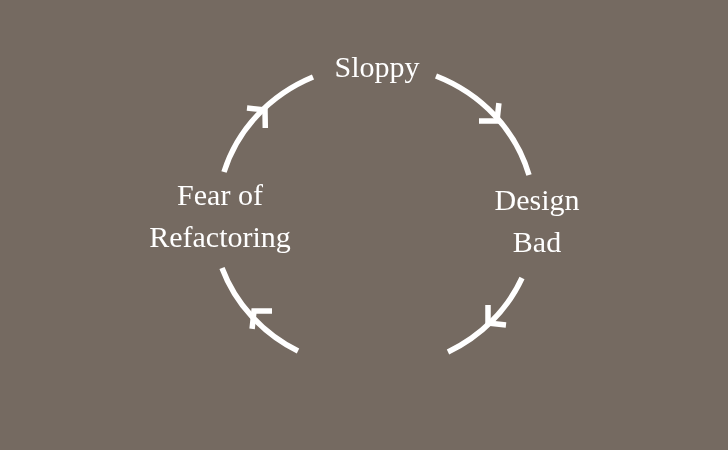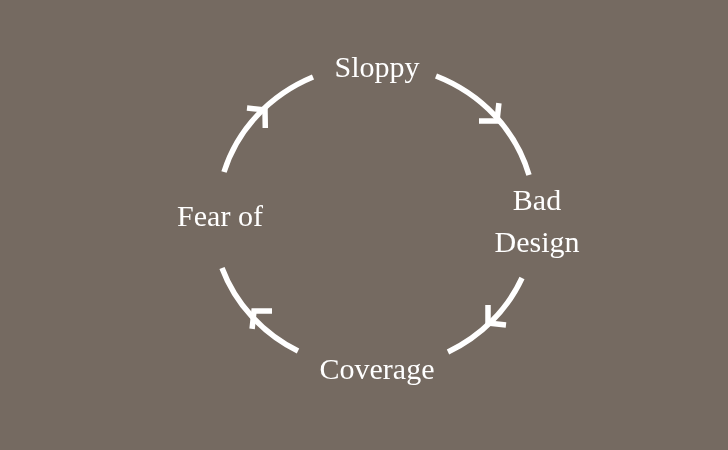--- a/index.html
+++ b/index.html
@@ -55,25 +55,25 @@
 
     <path d="M 224 172 A 160 150 0 0 1 313 77" stroke="#ffffff"></path>
     <polyline points="247,108 265,110 265.3,128" stroke="#ffffff"></polyline>
   </svg>
 
   <div class="node node-top" style="color: rgb(255, 255, 255);">
     <span>Sloppy</span>
   </div>
 
   <div class="node node-right" style="color: rgb(255, 255, 255);">
+    <span>Design</span>
     <span>Bad</span>
-    <span>Design</span>
   </div>
 
   <div class="node node-bottom" style="color: rgb(255, 255, 255);">
-    <span>Coverage</span>
   </div>
 
   <div class="node node-left" style="color: rgb(255, 255, 255);">
     <span>Fear of</span>
+    <span>Refactoring</span>
   </div>
 
 </div>
 
 </body></html>

